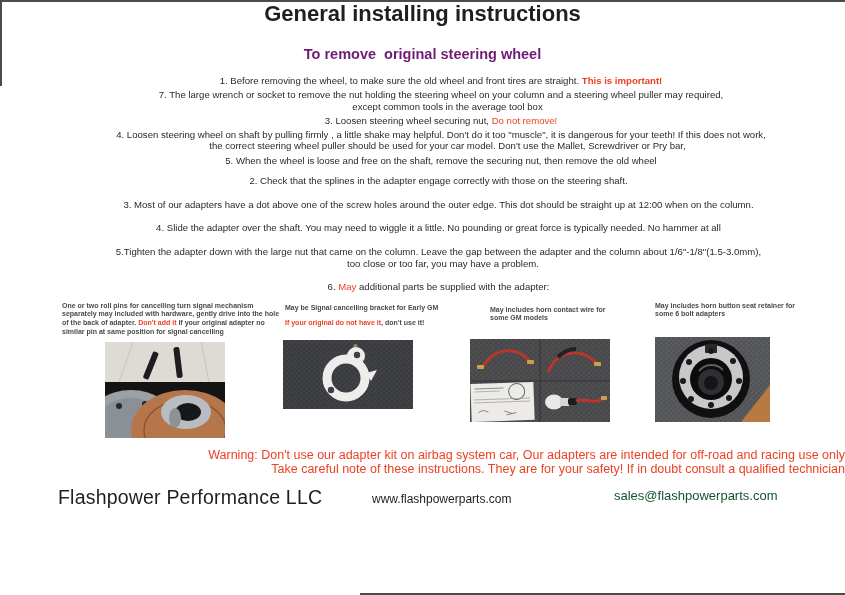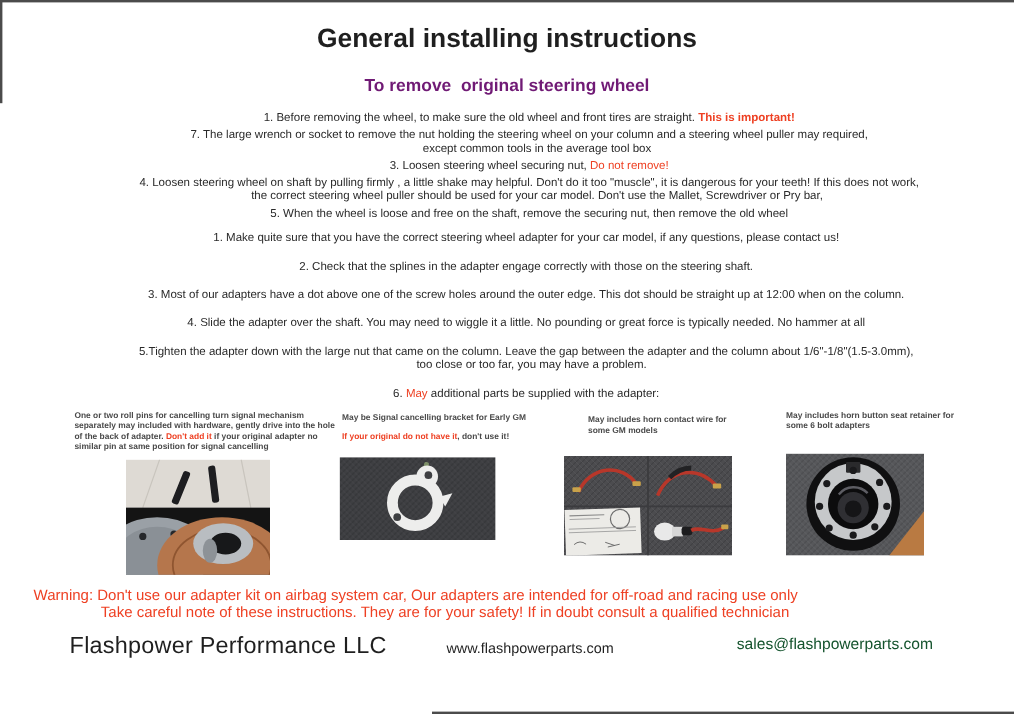--- a/index.html
+++ b/index.html
@@ -5,41 +5,41 @@
   html,body{margin:0;padding:0;background:#ffffff;}
   .page{
     position:relative;width:845px;height:595px;background:#ffffff;overflow:hidden;
     font-family:"Liberation Sans","DejaVu Sans",sans-serif;color:#262626;
   }
   
   .edge-top{position:absolute;top:0;left:0;width:845px;height:2px;background:#4b4b4b;}
   .edge-left{position:absolute;top:0;left:0;width:2px;height:86px;background:#4b4b4b;}
   .edge-bottom{position:absolute;bottom:0;left:360px;width:485px;height:2px;background:#4b4b4b;}
 
-  .title{margin:0;padding-top:18px;text-align:center;font-size:22px;line-height:28px;font-weight:bold;color:#1f1f1f;white-space:pre;}
+  .title{margin:0;text-align:center;font-size:22px;line-height:28px;font-weight:bold;color:#1f1f1f;white-space:pre;}
   .h2{margin:0;text-align:center;font-weight:bold;color:#701a75;white-space:pre;}
   .h-remove{margin-top:17px;font-size:14.5px;line-height:18px;}
   .h-install{margin-top:16px;font-size:15px;line-height:19px;}
 
   .list{font-size:9.6px;line-height:11.6px;color:#2a2a2a;}
   .list1{margin:12px 18px 0 55px;}
   .list2{margin:9px 18px 0 50px;}
   .li{margin-bottom:2.5px;text-align:center;}
   .list2 .li{margin-bottom:12px;}
   .list1 .cont{padding-left:13px;}
   .list2 .cont{padding-left:9px;}
   .red{color:var(--red,#ee4023);}
   .b{font-weight:bold;}
 
   .parts{position:relative;height:142px;margin-top:-4px;}
   .ptxt{position:absolute;font-size:7px;line-height:8.6px;font-weight:bold;color:#4a4a4a;}
   .cp{margin:0 0 7px 0;}
   .photo{position:absolute;display:block;}
 
-  .warning{margin-top:5px;font-size:12.5px;line-height:14px;color:var(--red,#ee4023);text-align:left;padding-left:28px;}
+  .warning{margin-top:5px;font-size:12.5px;line-height:14px;color:var(--red,#ee4023);text-align:right;padding-left:28px;}
   .w2{padding-left:56px;}
 
   .footer{position:relative;margin-top:8px;height:30px;}
   .company{position:absolute;left:58px;top:2px;font-size:19.5px;color:#1f1f1f;letter-spacing:0.2px;}
   .website{position:absolute;left:372px;top:8px;font-size:12px;color:#1f1f1f;}
   .email{position:absolute;left:614px;top:4px;font-size:13px;color:#14532d;}
 </style>
 </head>
 <body>
 
@@ -65,23 +65,20 @@
       <div class="li">
         <div class="ln"><span class="">4. Loosen steering wheel on shaft by pulling firmly , a little shake may helpful. Don't do it too "muscle", it is dangerous for your teeth! If this does not work,</span></div>
         <div class="ln cont"><span class="">the correct steering wheel puller should be used for your car model. Don't use the Mallet, Screwdriver or Pry bar,</span></div>
       </div>
       <div class="li">
         <div class="ln"><span class="">5. When the wheel is loose and free on the shaft, remove the securing nut, then remove the old wheel</span></div>
       </div>
     </div>
 
   <div class="list list2" id="install-list">
-      <div class="li">
-        <div class="ln"><span class="">1. Make quite sure that you have the correct steering wheel adapter for your car model, if any questions, please contact us!</span></div>
-      </div>
       <div class="li">
         <div class="ln"><span class="">2. Check that the splines in the adapter engage correctly with those on the steering shaft.</span></div>
       </div>
       <div class="li">
         <div class="ln"><span class="">3. Most of our adapters have a dot above one of the screw holes around the outer edge. This dot should be straight up at 12:00 when on the column.</span></div>
       </div>
       <div class="li">
         <div class="ln"><span class="">4. Slide the adapter over the shaft. You may need to wiggle it a little. No pounding or great force is typically needed. No hammer at all</span></div>
       </div>
       <div class="li">

